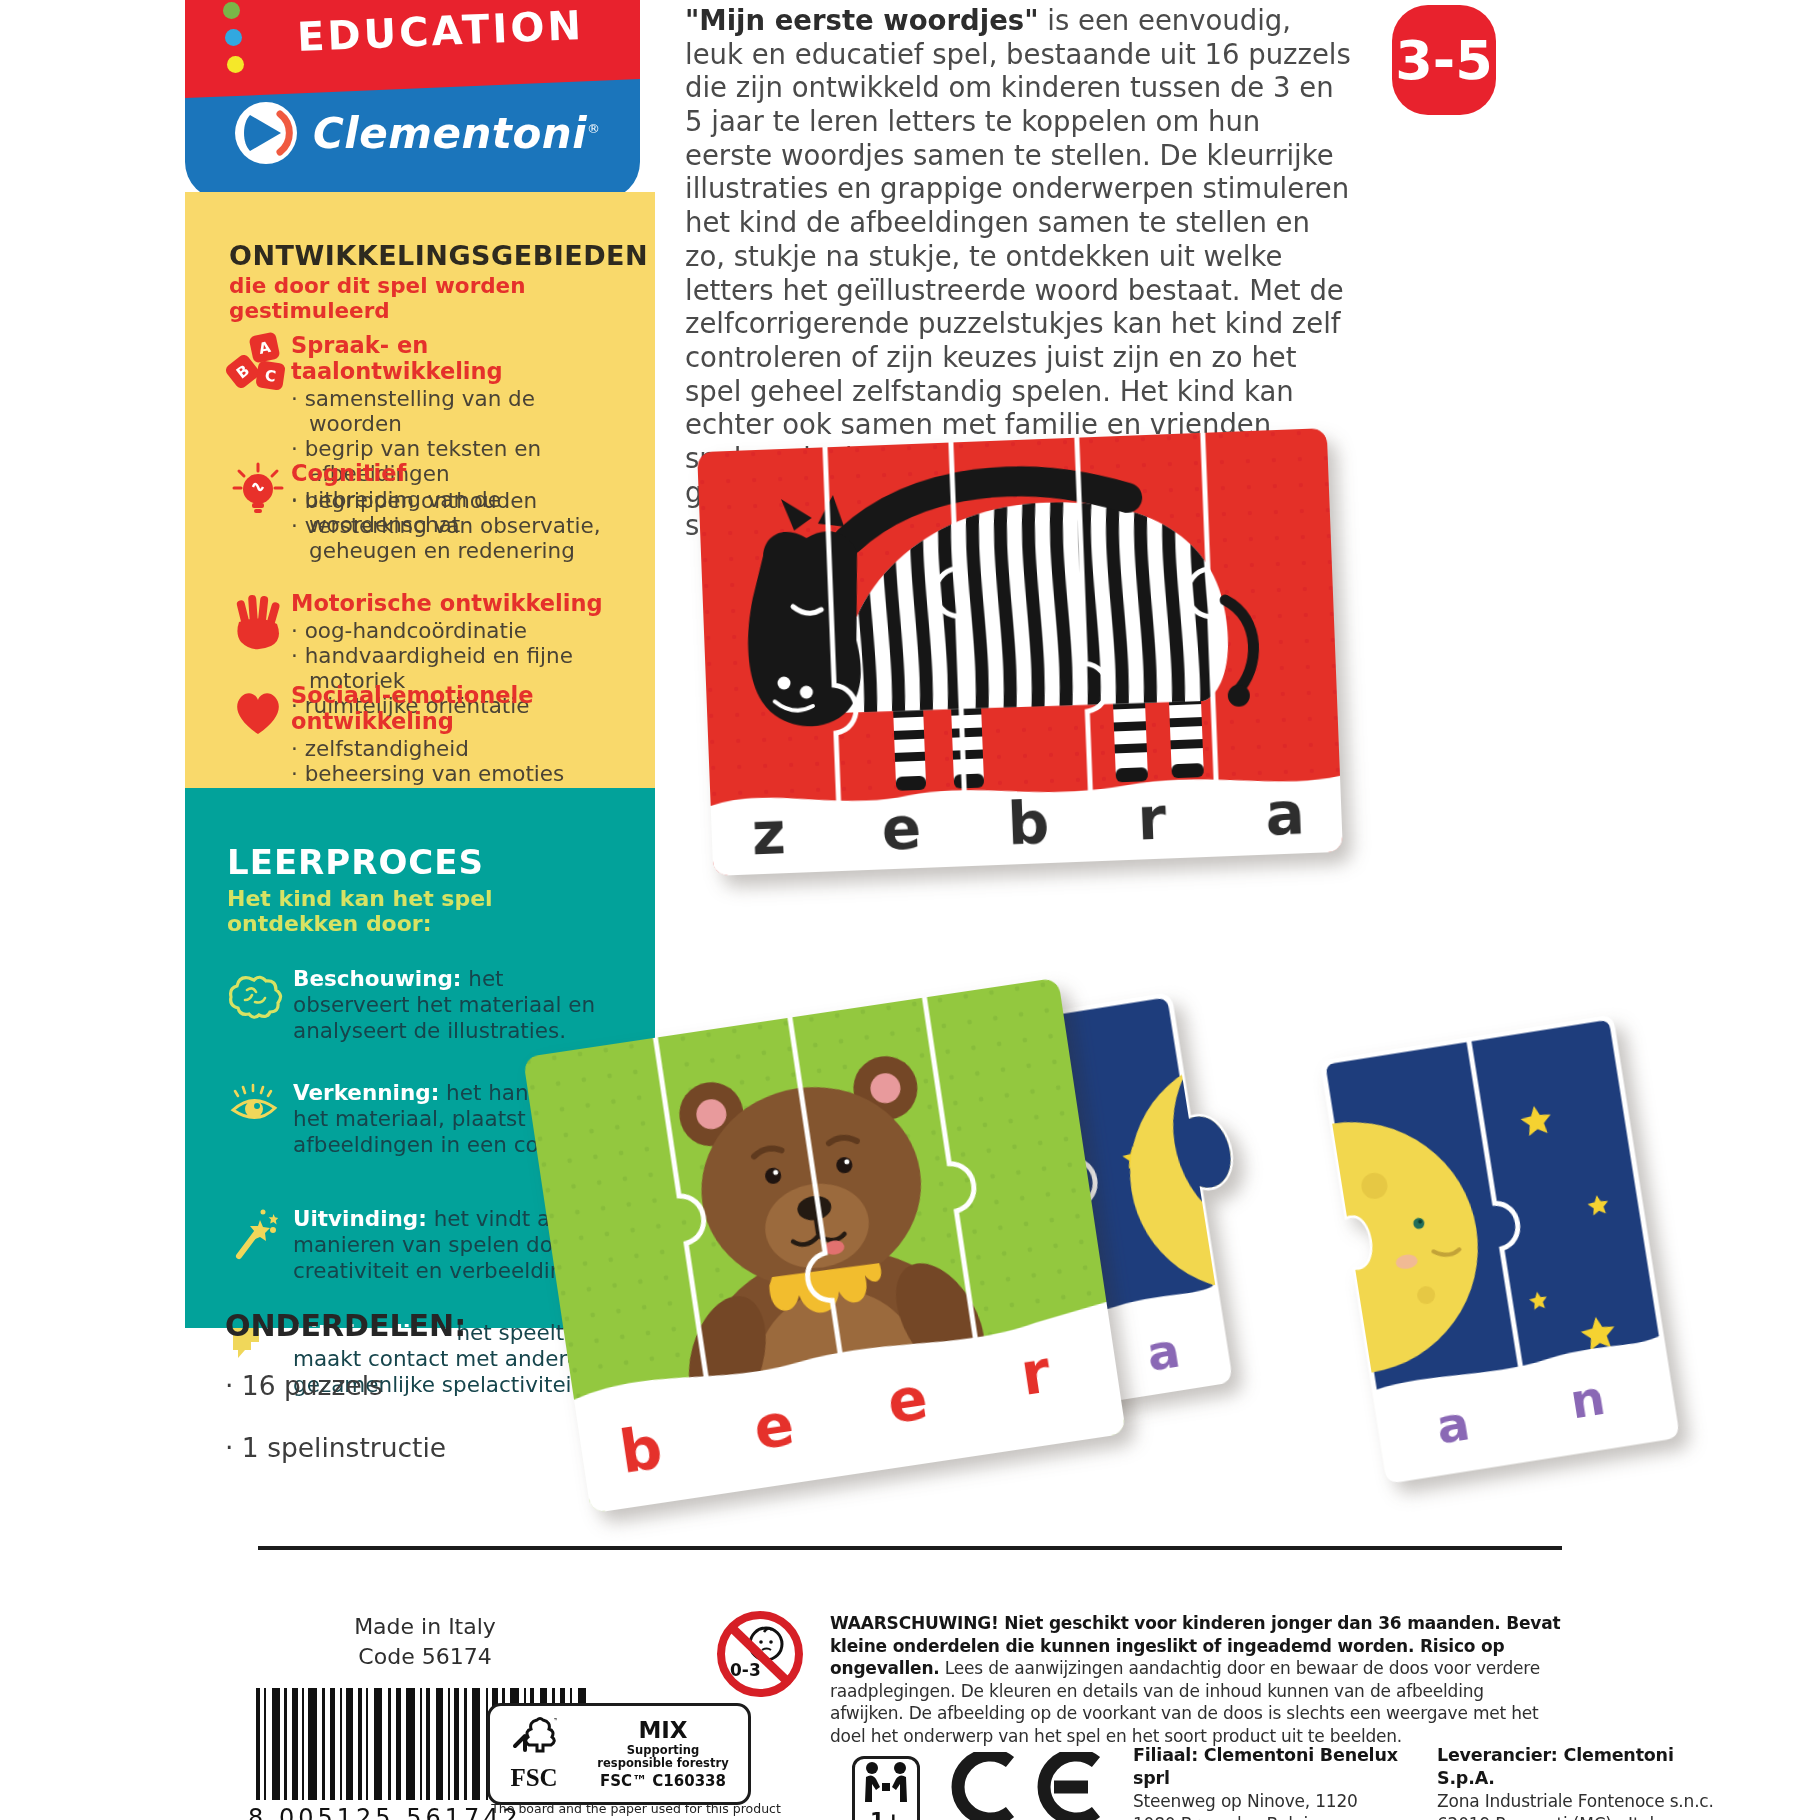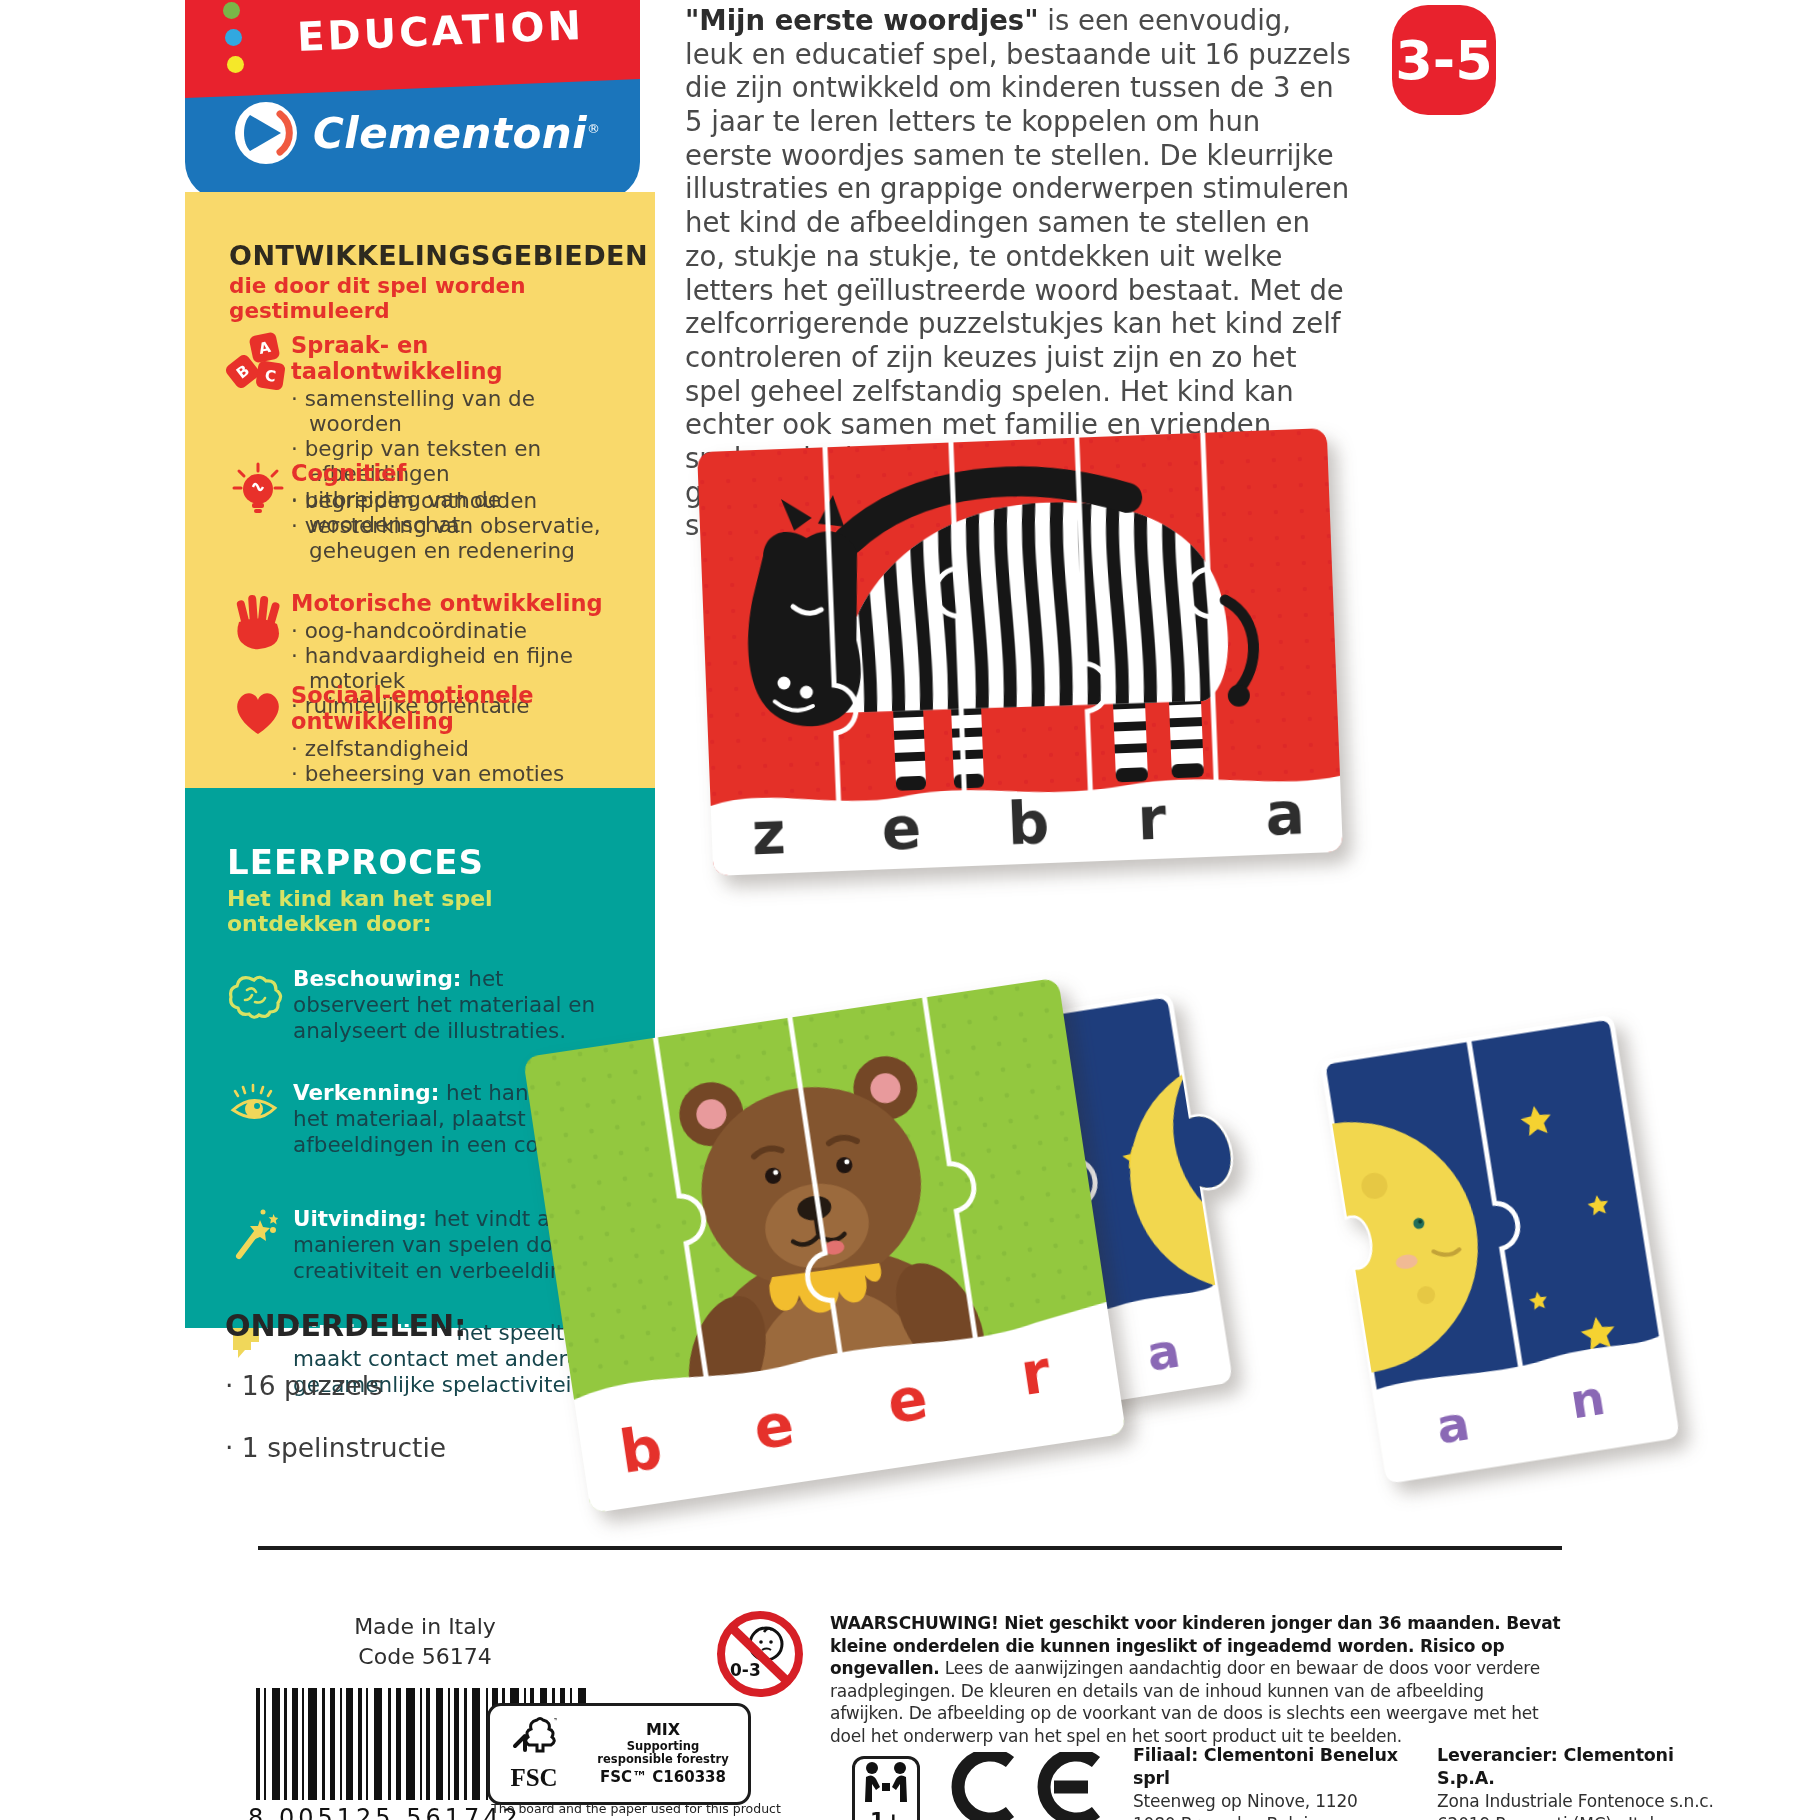--- a/index.html
+++ b/index.html
@@ -506,21 +506,21 @@
   <div class="abs fsc-box">
     <div class="fsc-left">
       <svg width="46" height="44" viewBox="0 0 46 44">
         <path d="M4,30 L14,20 M14,20 L14,34" stroke="#111" stroke-width="4" fill="none" stroke-linecap="round"></path>
         <path d="M26,4 q-8,2 -6,9 q-6,2 -3,8 q-5,4 1,8 h8 v6 h6 v-6 h8 q6,-4 1,-8 q3,-6 -3,-8 q2,-7 -6,-9 q-3,-3 -6,0 Z" fill="none" stroke="#111" stroke-width="3"></path>
         <text x="42" y="8" font-size="8" fill="#111">™</text>
       </svg>
       <div class="fsc-word">FSC</div>
     </div>
     <div class="fsc-right">
-      <div style="font-weight:700;font-size:16px;color:#111;">MIX</div>
+      <div style="font-weight:700;font-size:23px;color:#111;">MIX</div>
       <div style="font-weight:700;font-size:11.5px;color:#111;">Supporting</div>
       <div style="font-weight:700;font-size:11.5px;color:#111;">responsible forestry</div>
       <div style="font-weight:700;font-size:15px;color:#111;margin-top:3px;">FSC™ C160338</div>
     </div>
   </div>
   <div class="abs board-note">The board and the paper used for this product</div>
 
   <div class="abs" style="left:714px;top:1608px;">
     <svg width="92" height="92" viewBox="0 0 92 92">
       <circle cx="46" cy="46" r="39" fill="none" stroke="#d61f26" stroke-width="8"></circle>

